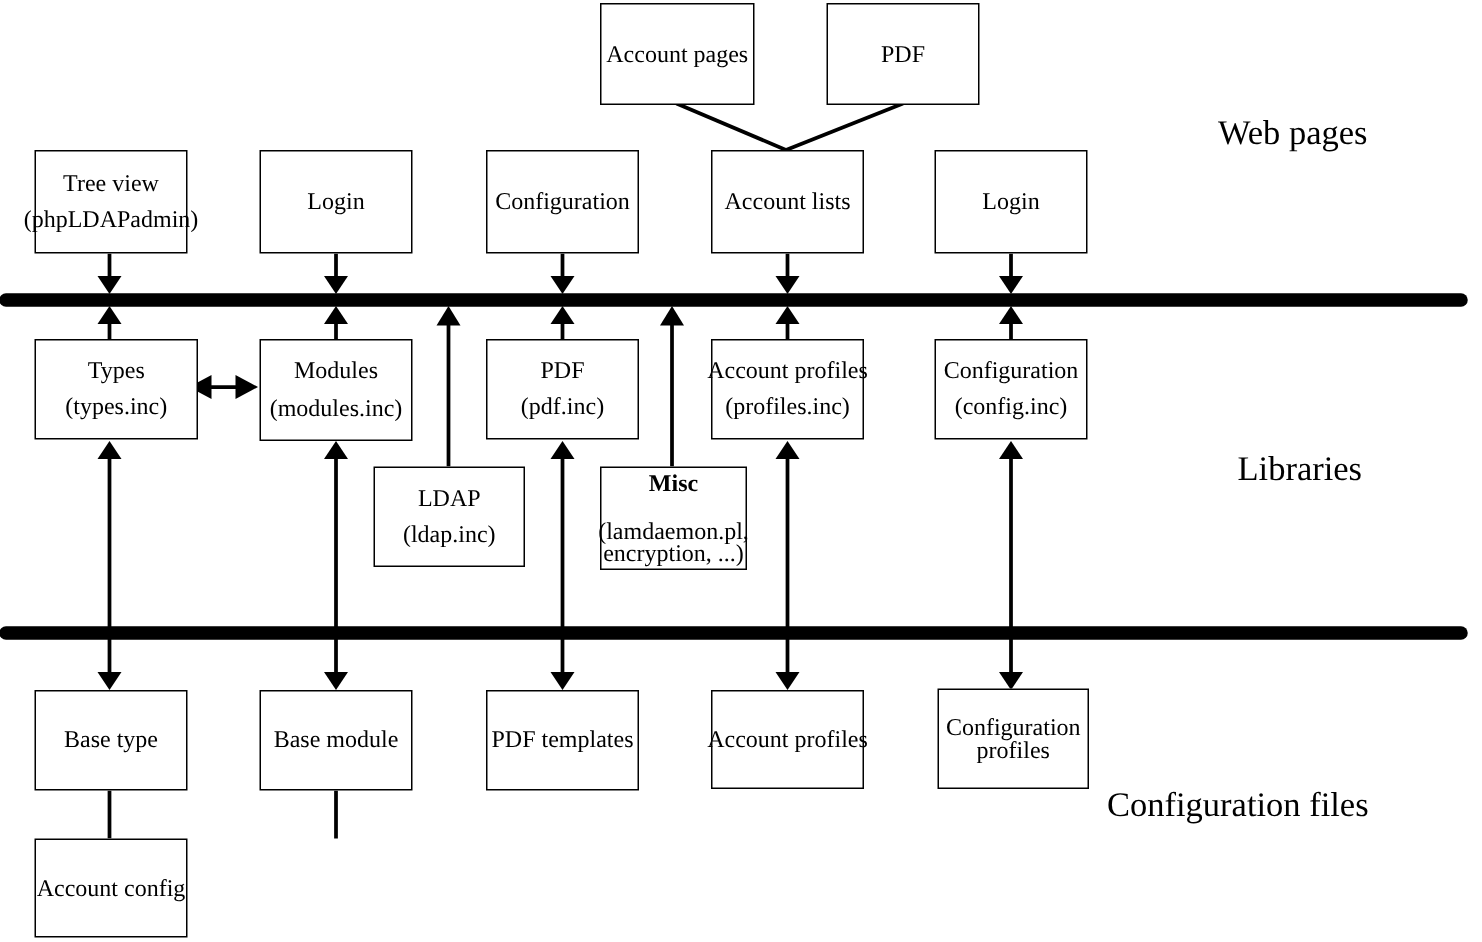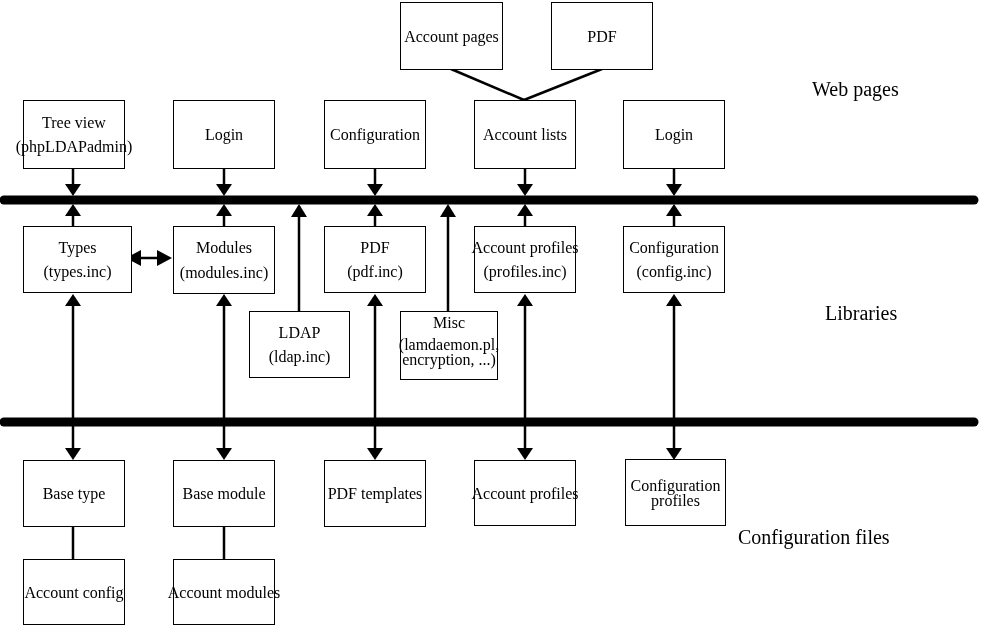--- a/index.html
+++ b/index.html
@@ -28,24 +28,24 @@
     text-align: center;
     font-size: 16px;
     line-height: 15px;
     white-space: nowrap;
     overflow: visible;
   }
   .box.one  { justify-content: center; }
   .box.two  { justify-content: space-evenly; padding: 4px 12px; }
   .box.tight { justify-content: center; }
   .box.misc { justify-content: flex-start; padding-top: 3px; }
-  .box.misc .first { margin-bottom: 7px; }
+  .box.misc .first { margin-bottom: 17px; font-weight: bold; }
   .section-label {
     position: absolute;
-    font-size: 20px;
+    font-size: 23px;
     line-height: 26px;
     white-space: nowrap;
   }
 </style>
 </head>
 <body>
 
 <div class="stage">
 
   <svg class="wires" viewBox="0 0 988 628" xmlns="http://www.w3.org/2000/svg" fill="#000000" stroke="#000000">
@@ -198,21 +198,18 @@
     <span class="line">Account profiles</span>
   </div>
   <div class="box tight" style="left:625px;top:459px;width:101px;height:67px">
     <span class="line">Configuration</span>
     <span class="line">profiles</span>
   </div>
 
   <div class="box one" style="left:23px;top:559px;width:102px;height:66px">
     <span class="line">Account config</span>
   </div>
-  <div class="box one" style="left:173px;top:559px;width:102px;height:66px">
-    <span class="line">Account modules</span>
-  </div>
 
   <div class="section-label" style="left:812px;top:76px">Web pages</div>
   <div class="section-label" style="left:825px;top:300px">Libraries</div>
   <div class="section-label" style="left:738px;top:524px">Configuration files</div>
 
 </div>
 
 </body></html>

